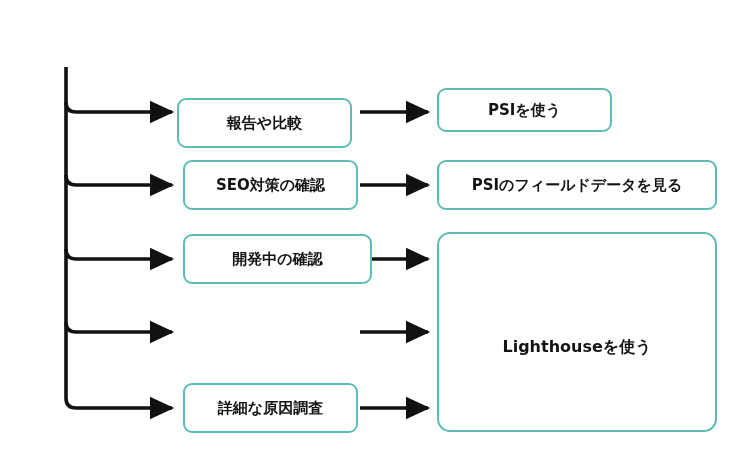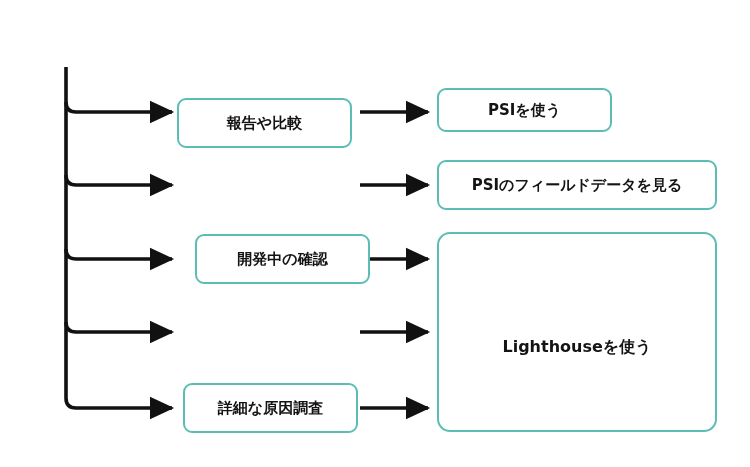--- a/index.html
+++ b/index.html
@@ -95,22 +95,25 @@
     <path d="M360,185 L428,185" fill="none" stroke="#111111" stroke-width="3.6" marker-end="url(#arrowhead)"></path>
     <path d="M360,259 L428,259" fill="none" stroke="#111111" stroke-width="3.6" marker-end="url(#arrowhead)"></path>
     <path d="M360,332 L428,332" fill="none" stroke="#111111" stroke-width="3.6" marker-end="url(#arrowhead)"></path>
     <path d="M360,408 L428,408" fill="none" stroke="#111111" stroke-width="3.6" marker-end="url(#arrowhead)"></path>
   </svg>
 
   <div class="node" style="left:177px; top:87px; width:175px; height:50px;margin-top:11px;">
     <span class="node-label">報告や比較</span>
   </div>
 
+  <div class="node" style="left:183px; top:160px; width:175px; height:50px;">
+    <span class="node-label">SEO対策の確認</span>
+  </div>
 
-  <div class="node" style="left:195px; top:234px; width:175px; height:50px;">
+  <div class="node" style="left:183px; top:234px; width:189px; height:50px;">
     <span class="node-label">開発中の確認</span>
   </div>
 
 
   <div class="node" style="left:183px; top:383px; width:175px; height:50px;text-align:center;">
     <span class="node-label">詳細な原因調査</span>
   </div>
 
   <div class="node" style="left:437px; top:88px; width:175px; height:44px;">
     <span class="node-label">PSIを使う</span>

